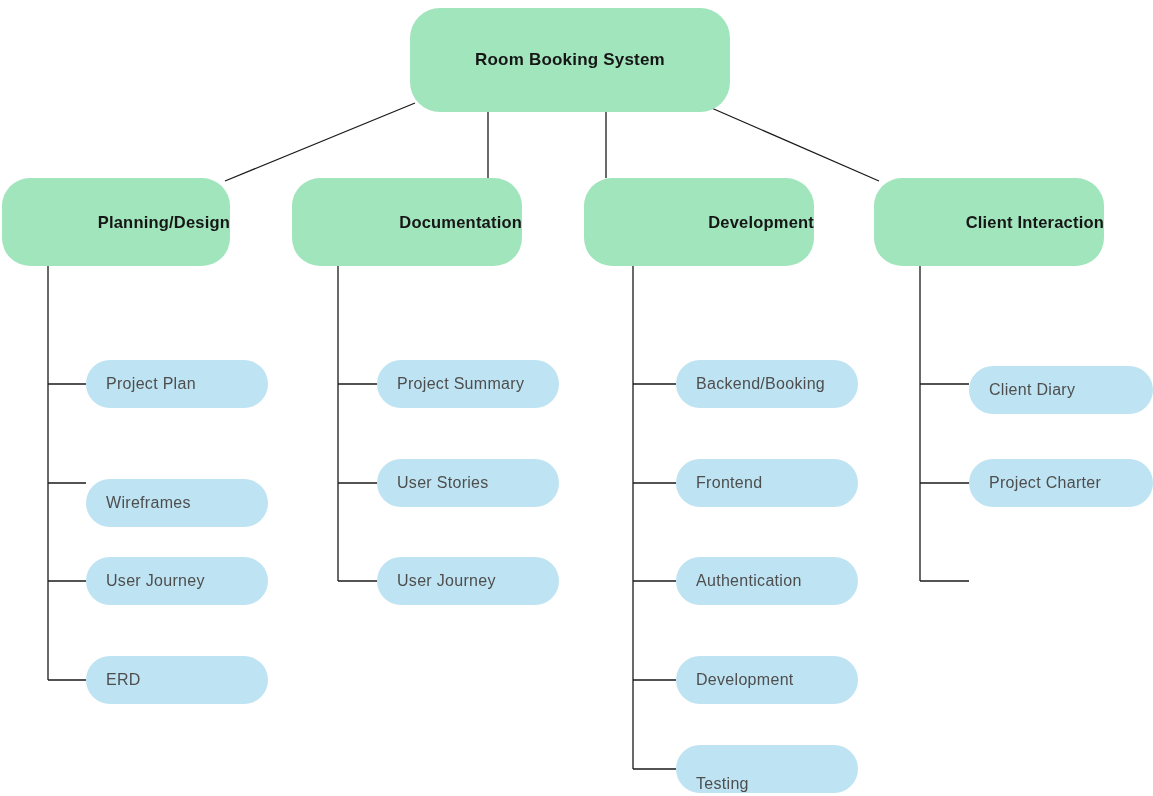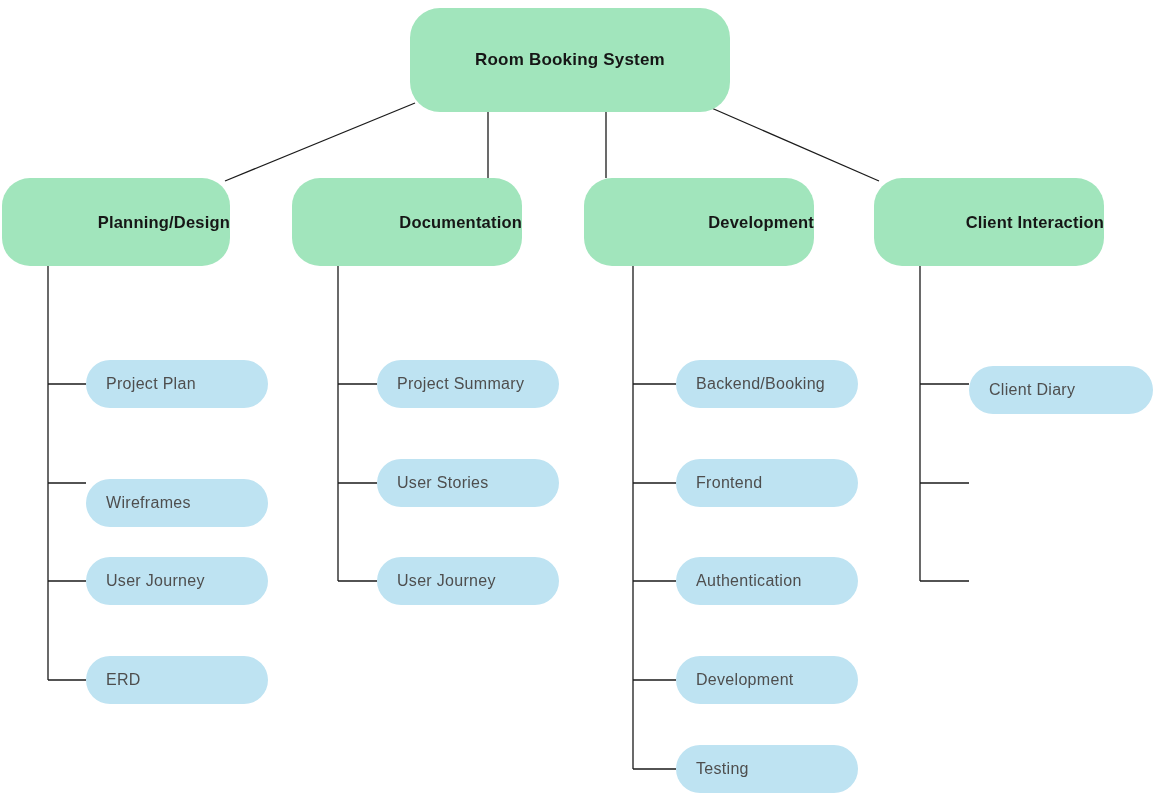--- a/index.html
+++ b/index.html
@@ -134,21 +134,24 @@
   </div>
   <div class="node node-child" style="left:676px;top:459px;">
     <span>Frontend</span>
   </div>
   <div class="node node-child" style="left:676px;top:557px;">
     <span>Authentication</span>
   </div>
   <div class="node node-child" style="left:676px;top:656px;">
     <span>Development</span>
   </div>
-  <div class="node node-child" style="left:676px;top:745px;">
+  <div class="node node-child" style="left:676px;top:745px;align-items:flex-end;">
     <span>Testing</span>
   </div>
 
   <div class="node node-child" style="left:969px;top:366px;width:184px;">
     <span>Client Diary</span>
   </div>
+  <div class="node node-child" style="left:969px;top:459px;width:184px;">
+    <span>Project Charter</span>
+  </div>
 
 </div>
 
 </body></html>

